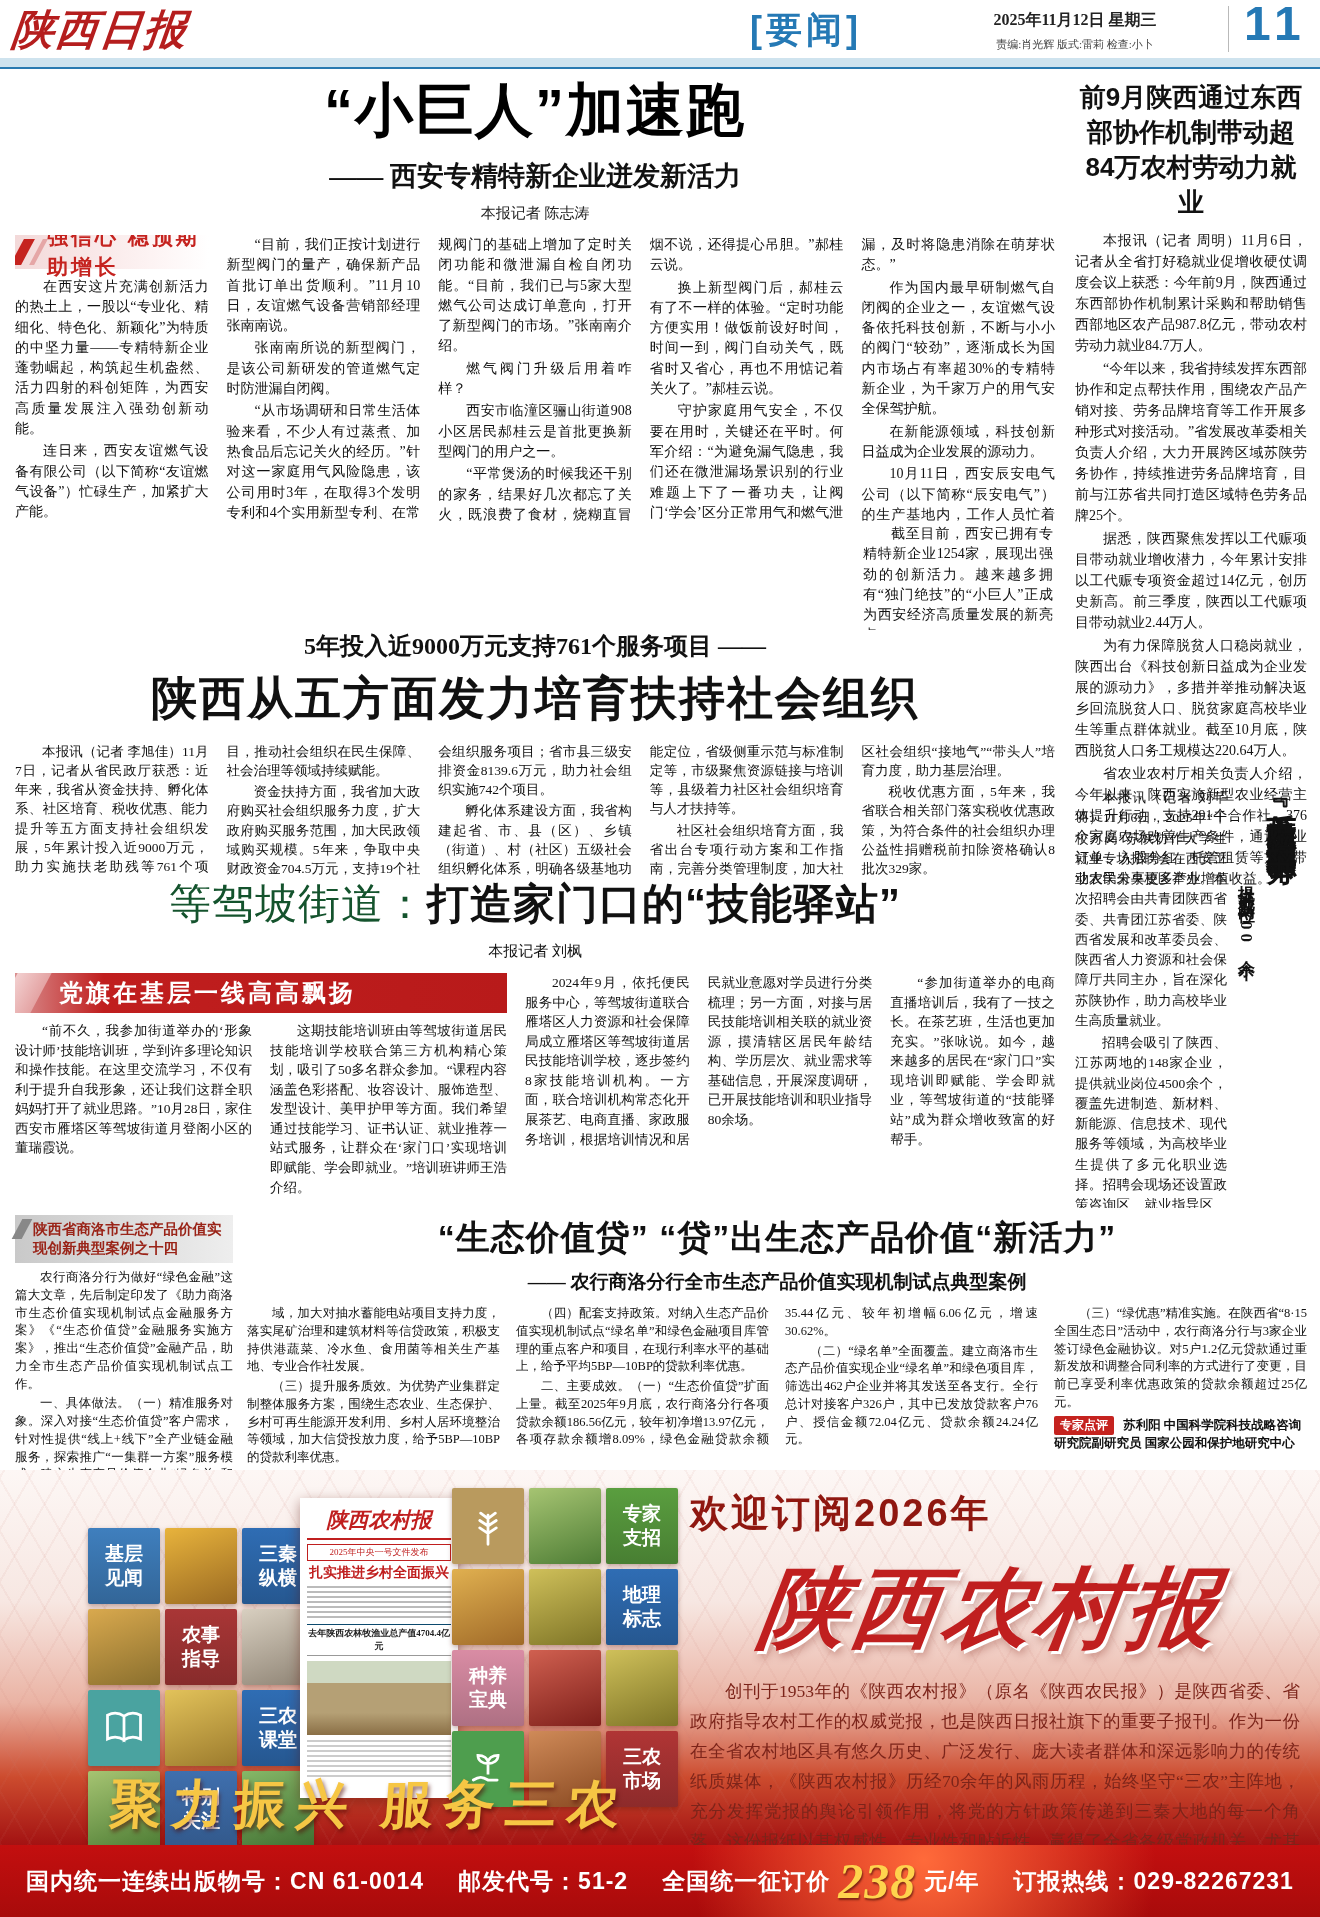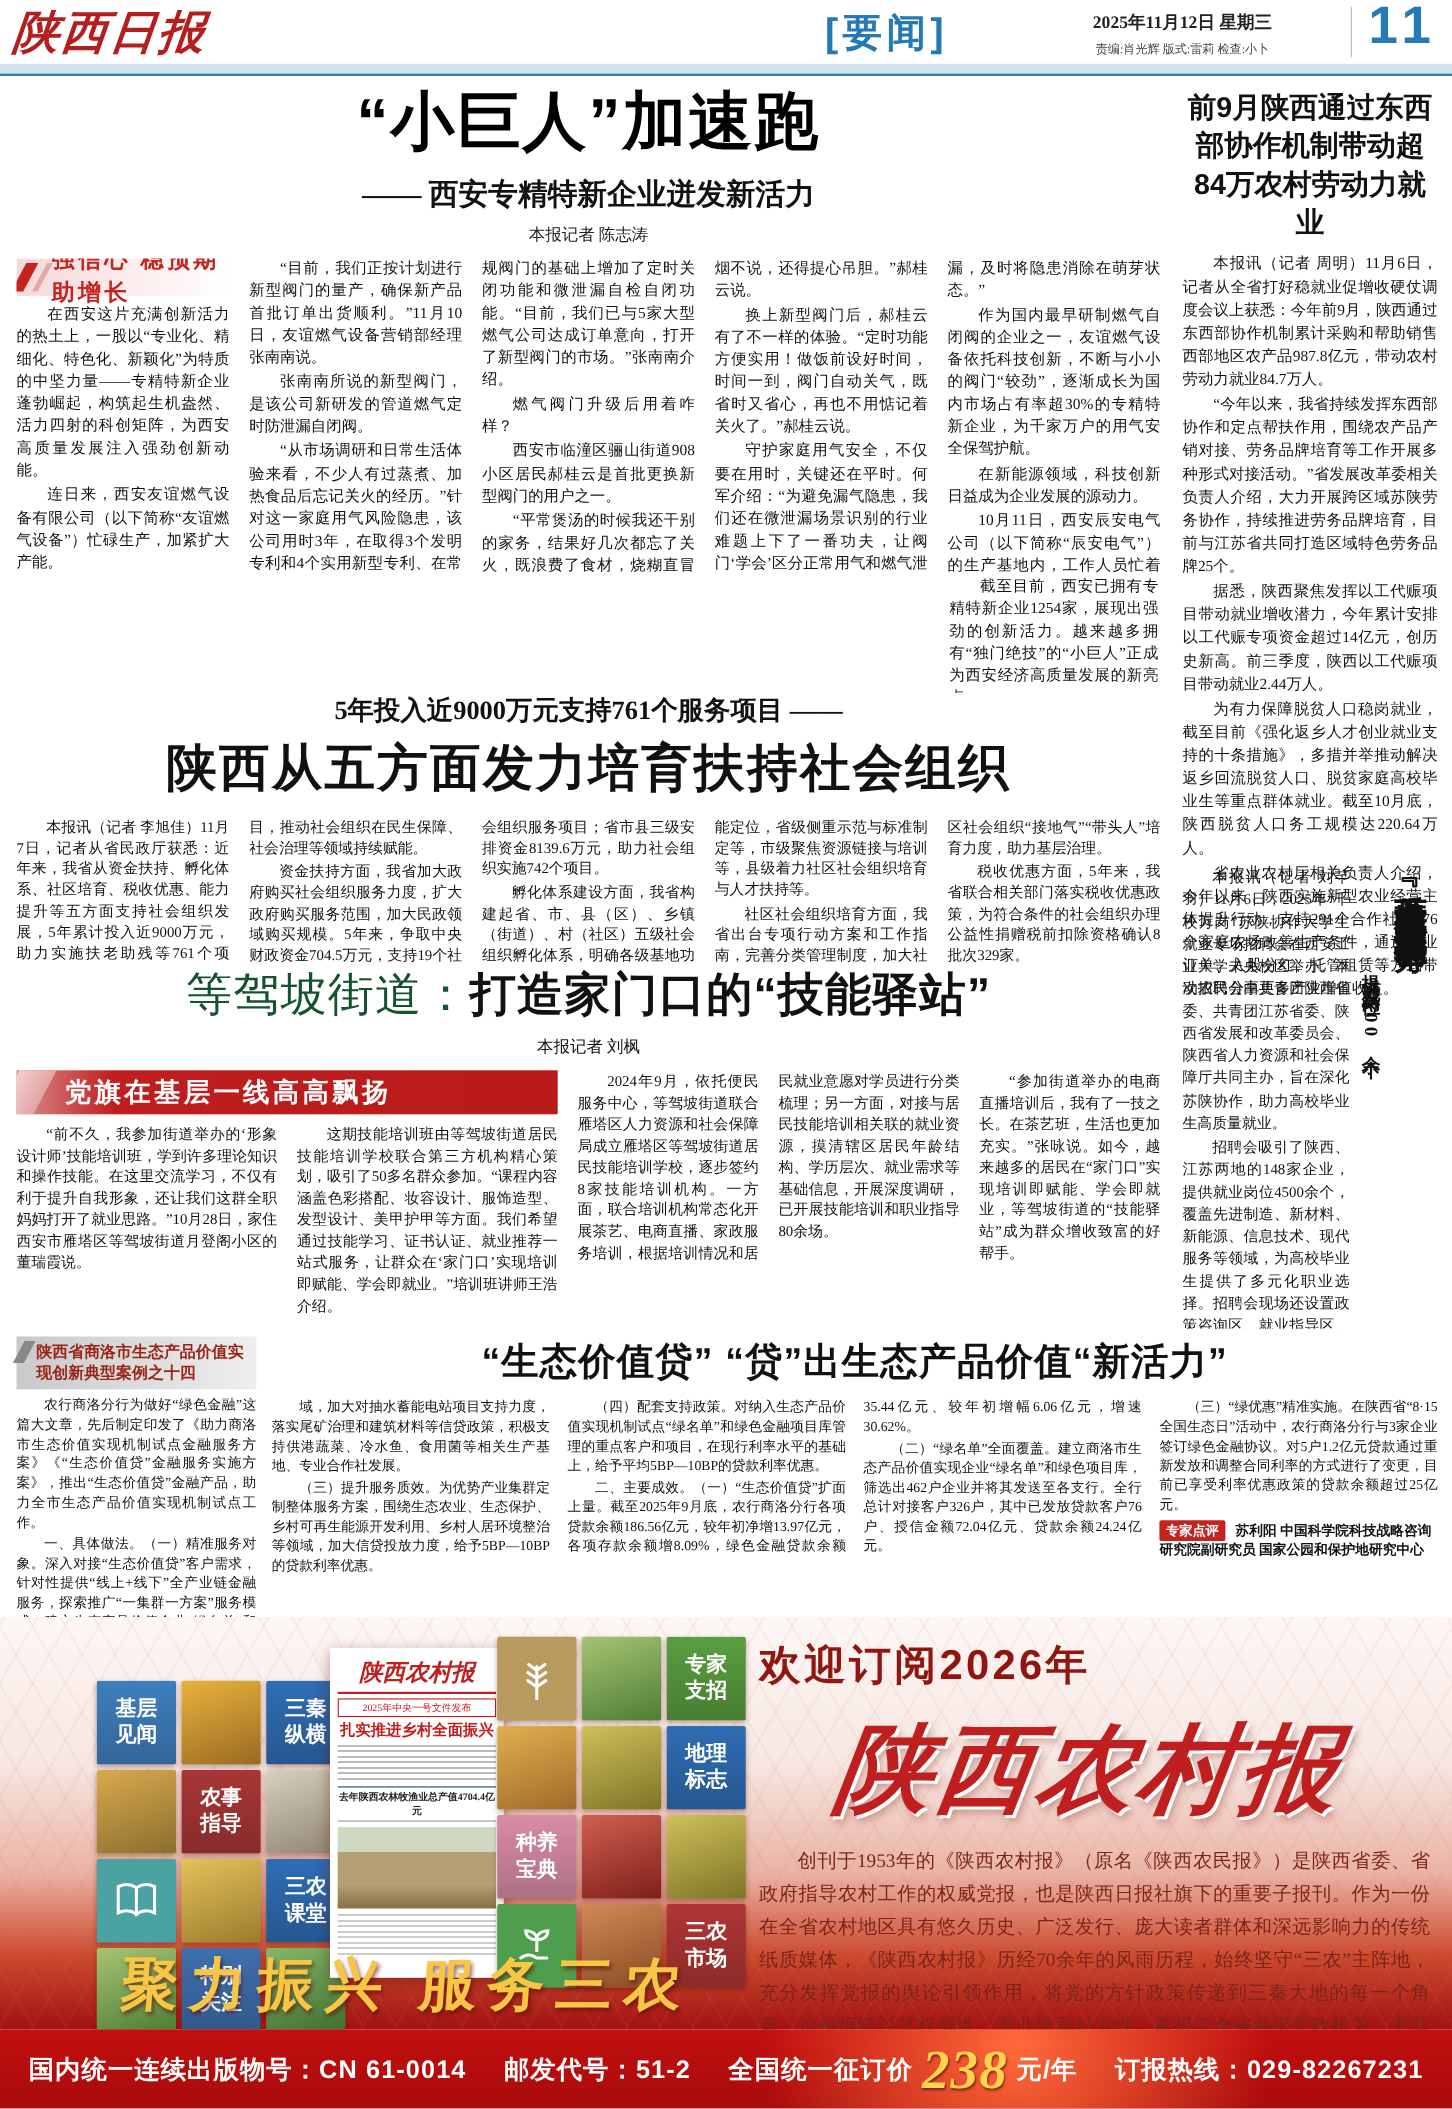--- a/index.html
+++ b/index.html
@@ -212,21 +212,21 @@
       </div>
     </div>
   </div>
 
   <div class="railA">
     <div class="railA-title">前9月陕西通过东西部协作机制带动超84万农村劳动力就业</div>
     <div class="railA-body paras">
         <p>本报讯（记者 周明）11月6日，记者从全省打好稳就业促增收硬仗调度会议上获悉：今年前9月，陕西通过东西部协作机制累计采购和帮助销售西部地区农产品987.8亿元，带动农村劳动力就业84.7万人。</p>
         <p>“今年以来，我省持续发挥东西部协作和定点帮扶作用，围绕农产品产销对接、劳务品牌培育等工作开展多种形式对接活动。”省发展改革委相关负责人介绍，大力开展跨区域苏陕劳务协作，持续推进劳务品牌培育，目前与江苏省共同打造区域特色劳务品牌25个。</p>
         <p>据悉，陕西聚焦发挥以工代赈项目带动就业增收潜力，今年累计安排以工代赈专项资金超过14亿元，创历史新高。前三季度，陕西以工代赈项目带动就业2.44万人。</p>
-        <p>为有力保障脱贫人口稳岗就业，截至目前《强化返乡人才创业就业支持的十条措施》，多措并举推动解决返乡回流脱贫人口、脱贫家庭高校毕业生等重点群体就业。截至10月底，陕西脱贫人口务工规模达220.64万人。</p>
+        <p>为有力保障脱贫人口稳岗就业，陕西出台《科技创新日益成为企业发展的源动力》，多措并举推动解决返乡回流脱贫人口、脱贫家庭高校毕业生等重点群体就业。截至10月底，陕西脱贫人口务工规模达220.64万人。</p>
         <p>省农业农村厅相关负责人介绍，今年以来，陕西实施新型农业经营主体提升行动，支持291个合作社、376个家庭农场改善生产条件，通过农业订单、入股分红、托管租赁等方式带动农民分享更多产业增值收益。</p>
       </div>
   </div>
 
   <div class="railB">
     <div class="railB-body paras">
         <p>本报讯（记者 刘芊羽）11月6日，2025年“千校万岗”苏陕协作大学生就业专场招聘会在西安工业大学未央校区举办。本次招聘会由共青团陕西省委、共青团江苏省委、陕西省发展和改革委员会、陕西省人力资源和社会保障厅共同主办，旨在深化苏陕协作，助力高校毕业生高质量就业。</p>
         <p>招聘会吸引了陕西、江苏两地的148家企业，提供就业岗位4500余个，覆盖先进制造、新材料、新能源、信息技术、现代服务等领域，为高校毕业生提供了多元化职业选择。招聘会现场还设置政策咨询区、就业指导区、技能考证区、AI面试与测评服务区、职场形象提升区等多个功能区域，全方位提升求职体验。</p>
       </div>
     <div class="railB-sub">提供就业岗位4500余个</div>
@@ -239,20 +239,21 @@
         <span class="sl"></span>
         <span>陕西省商洛市生态产品价值实现创新典型案例之十四</span>
       </div>
       <div class="eco-side-body paras">
           <p>农行商洛分行为做好“绿色金融”这篇大文章，先后制定印发了《助力商洛市生态价值实现机制试点金融服务方案》《“生态价值贷”金融服务实施方案》，推出“生态价值贷”金融产品，助力全市生态产品价值实现机制试点工作。</p>
           <p>一、具体做法。（一）精准服务对象。深入对接“生态价值贷”客户需求，针对性提供“线上+线下”全产业链金融服务，探索推广“一集群一方案”服务模式。建立生态产品价值企业“绿名单”和绿色项目库，有效发挥重大项目库的绿色信贷投放牵引作用。</p>
         </div>
     </div>
     <div class="eco-main">
       <div class="eco-title">“生态价值贷”  “贷”出生态产品价值“新活力”</div>
+      <div class="eco-sub">—— 农行商洛分行全市生态产品价值实现机制试点典型案例</div>
       <div class="eco-body cols">
         <div class="paras">
             <p>域，加大对抽水蓄能电站项目支持力度，落实尾矿治理和建筑材料等信贷政策，积极支持供港蔬菜、冷水鱼、食用菌等相关生产基地、专业合作社发展。</p>
             <p>（三）提升服务质效。为优势产业集群定制整体服务方案，围绕生态农业、生态保护、乡村可再生能源开发利用、乡村人居环境整治等领域，加大信贷投放力度，给予5BP—10BP的贷款利率优惠。</p>
             <p>（四）配套支持政策。对纳入生态产品价值实现机制试点“绿名单”和绿色金融项目库管理的重点客户和项目，在现行利率水平的基础上，给予平均5BP—10BP的贷款利率优惠。</p>
             <p>二、主要成效。（一）“生态价值贷”扩面上量。截至2025年9月底，农行商洛分行各项贷款余额186.56亿元，较年初净增13.97亿元，各项存款余额增8.09%，绿色金融贷款余额35.44亿元、较年初增幅6.06亿元，增速30.62%。</p>
             <p>（二）“绿名单”全面覆盖。建立商洛市生态产品价值实现企业“绿名单”和绿色项目库，筛选出462户企业并将其发送至各支行。全行总计对接客户326户，其中已发放贷款客户76户、授信金额72.04亿元、贷款余额24.24亿元。</p>
             <p>（三）“绿优惠”精准实施。在陕西省“8·15全国生态日”活动中，农行商洛分行与3家企业签订绿色金融协议。对5户1.2亿元贷款通过重新发放和调整合同利率的方式进行了变更，目前已享受利率优惠政策的贷款余额超过25亿元。</p>
           </div>
         <p style="text-indent:0;margin:4px 0 2px 0;">

